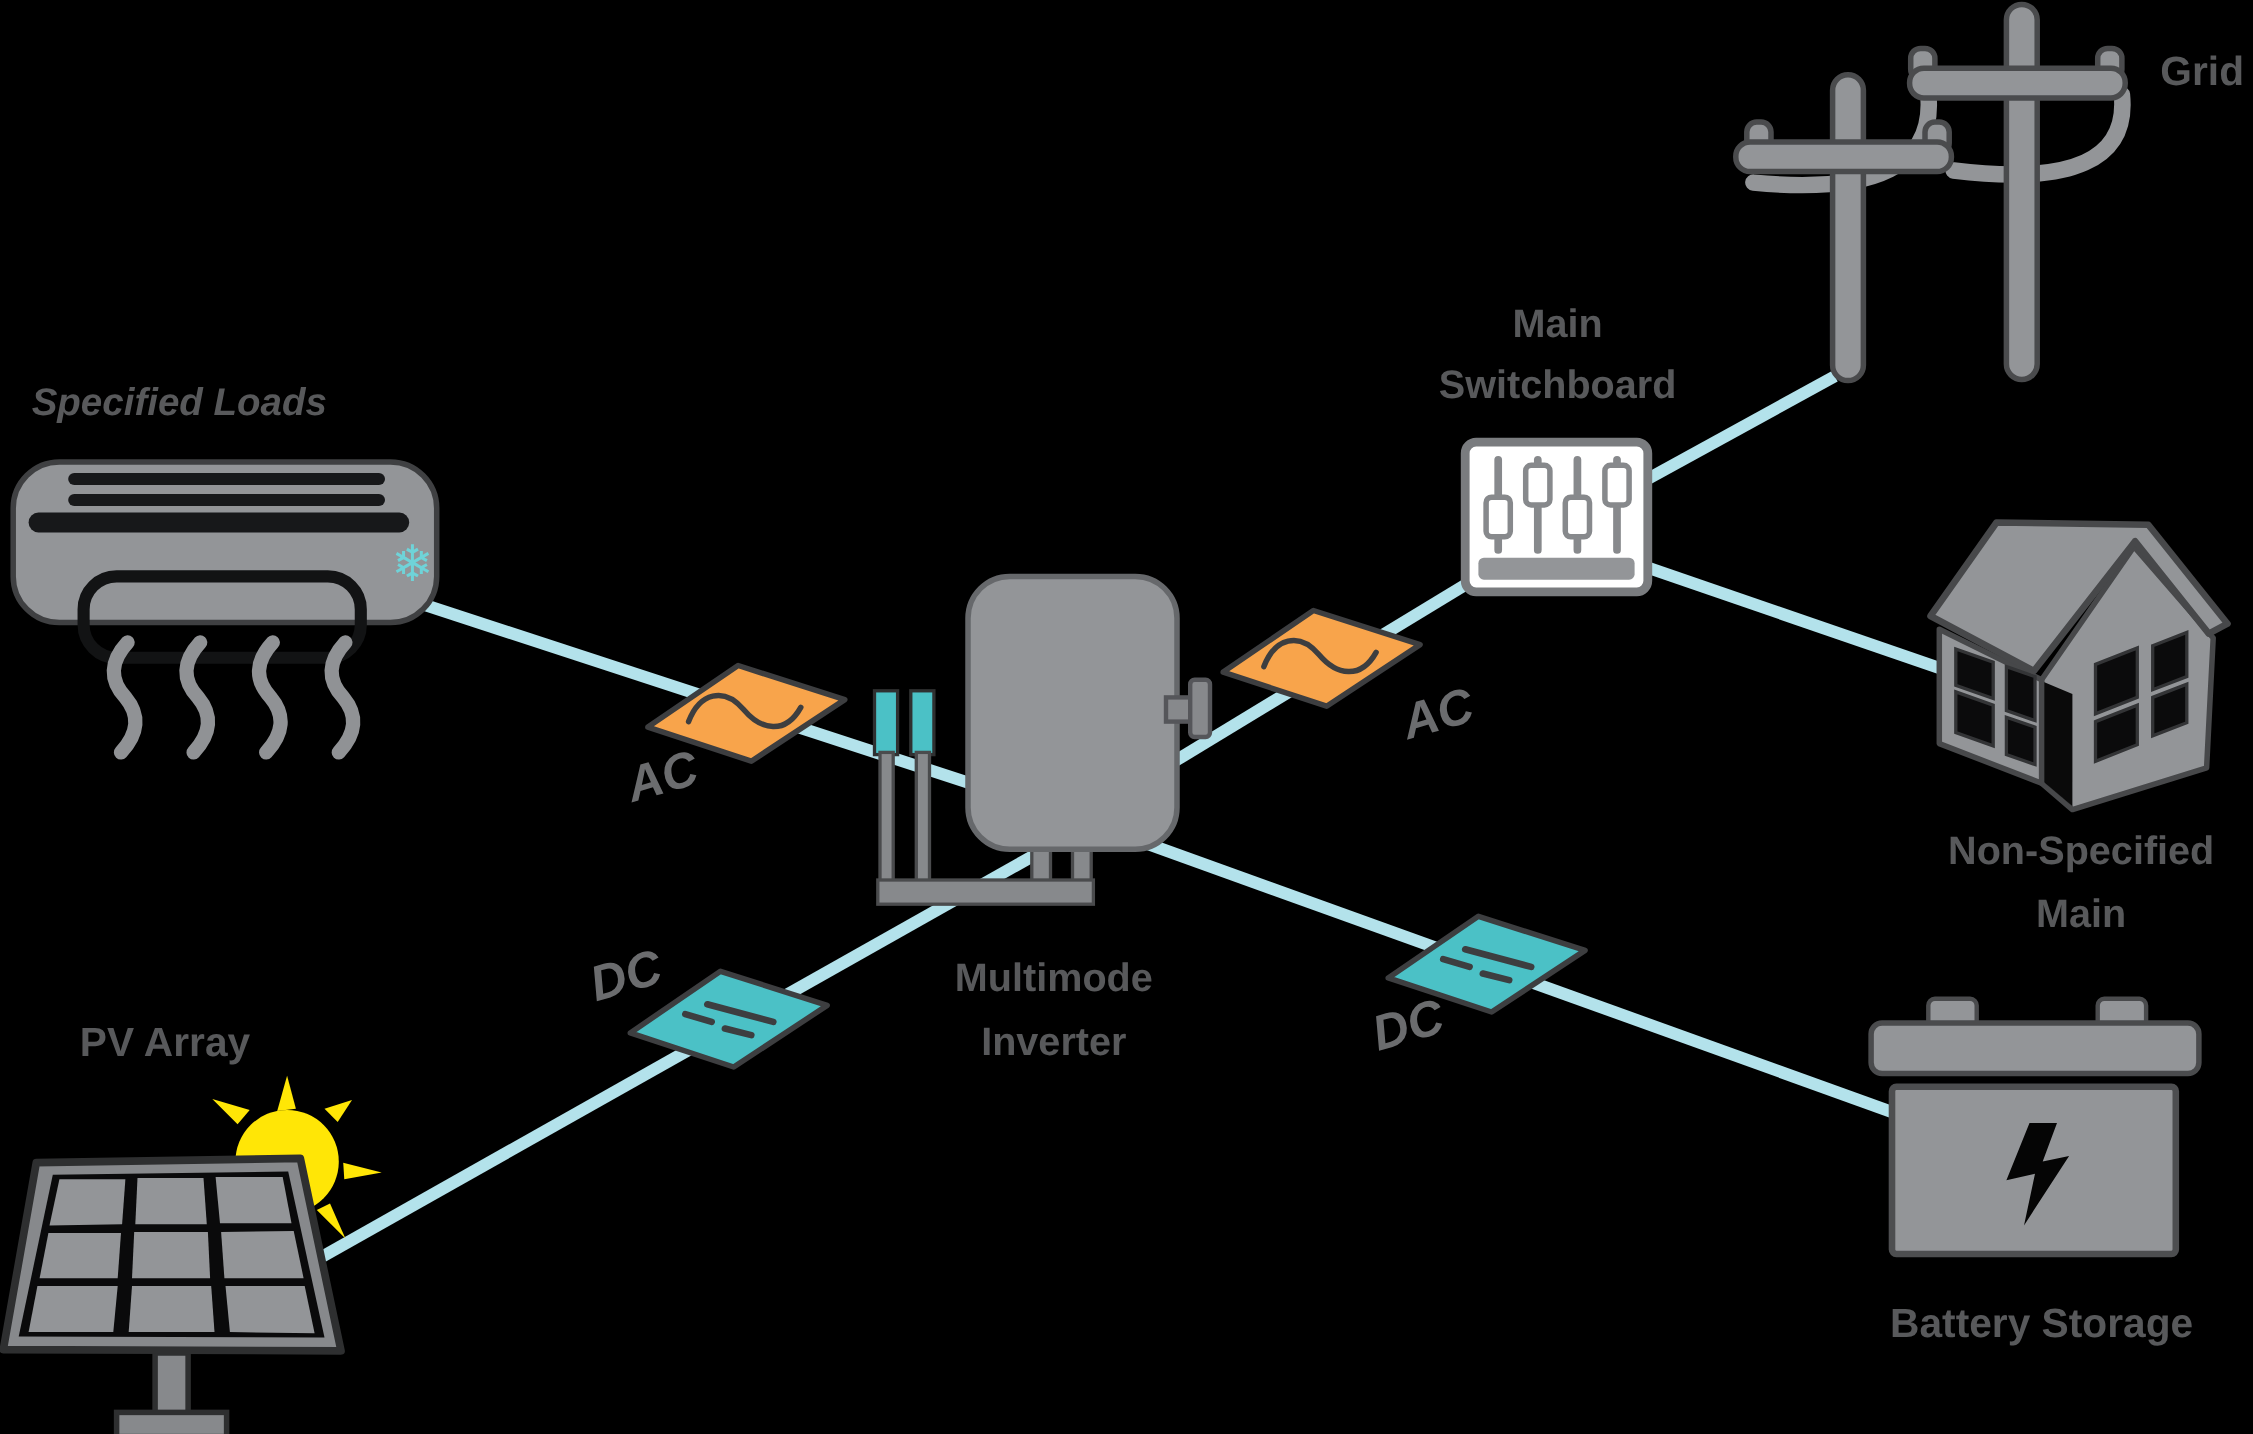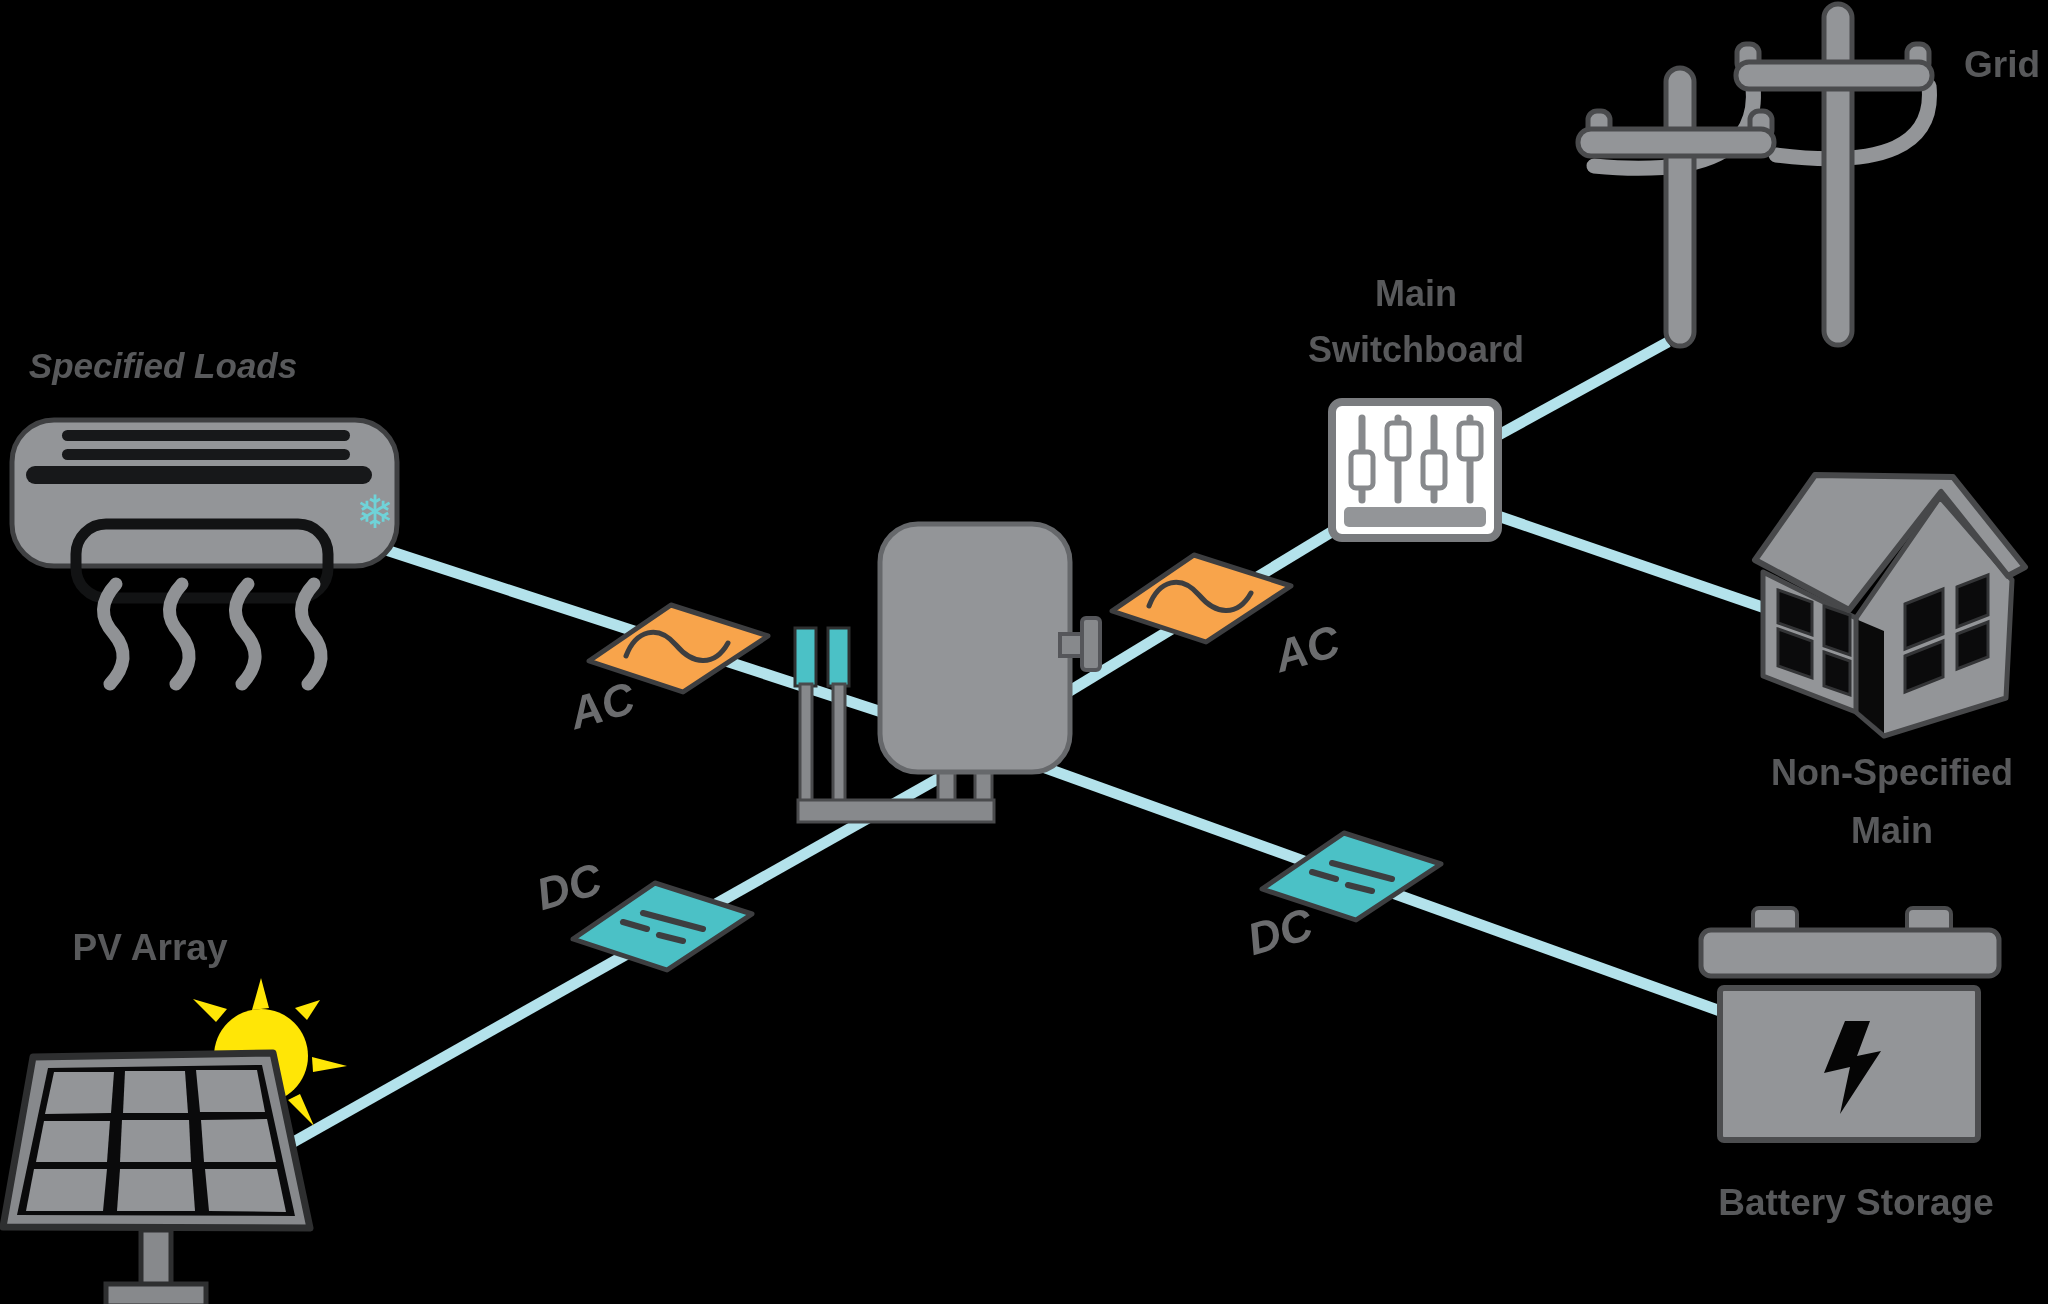--- a/index.html
+++ b/index.html
@@ -168,20 +168,22 @@
       <polygon points="120,1169 192,1169 195,1211 117,1211"></polygon>
       <polygon points="205,1169 277,1169 286,1212 209,1211"></polygon>
     </g>
   </g>
 </svg>
 
 <div class="lbl single" style="left:13px;top:346px;width:300px;font-size:35px;font-style:italic;">Specified Loads</div>
 <div class="lbl single" style="left:1922px;top:44px;width:160px;font-size:37px;">Grid</div>
 <div class="lbl" style="left:1266px;top:266px;width:300px;">Main
 Switchboard</div>
+<div class="lbl" style="left:808px;top:860px;width:300px;line-height:58px;">Multimode
+Inverter</div>
 <div class="lbl" style="left:1742px;top:744px;width:300px;line-height:58px;">Non-Specified
 Main</div>
 <div class="lbl single" style="left:1656px;top:1182px;width:400px;font-size:37px;">Battery Storage</div>
 <div class="lbl single" style="left:0px;top:927px;width:300px;font-size:37px;">PV Array</div>
 <div class="acdc" style="left:542px;top:676px;">AC</div>
 <div class="acdc" style="left:1247px;top:619px;">AC</div>
 <div class="acdc" style="left:509px;top:857px;">DC</div>
 <div class="acdc" style="left:1220px;top:902px;">DC</div>
 </div>
 

